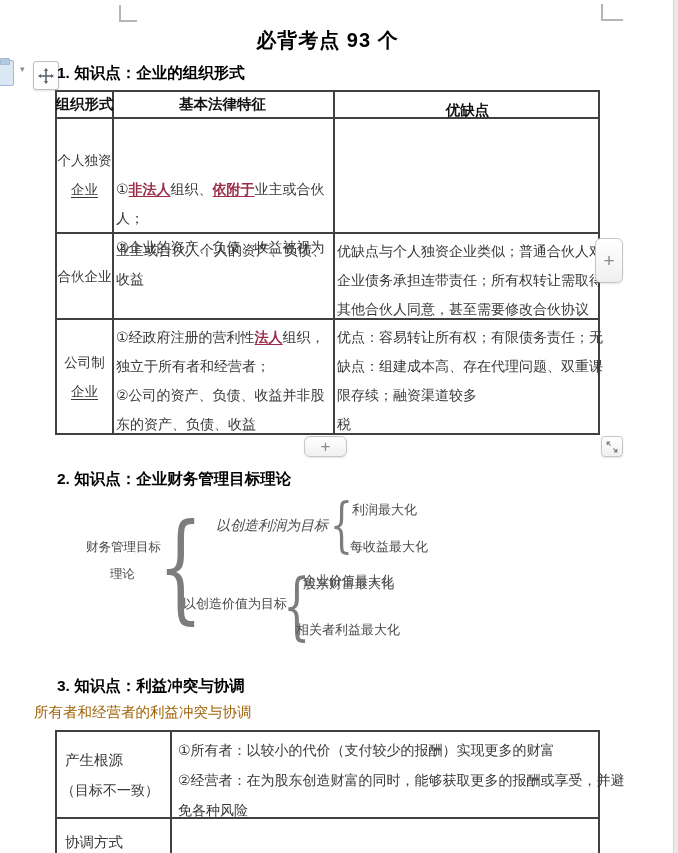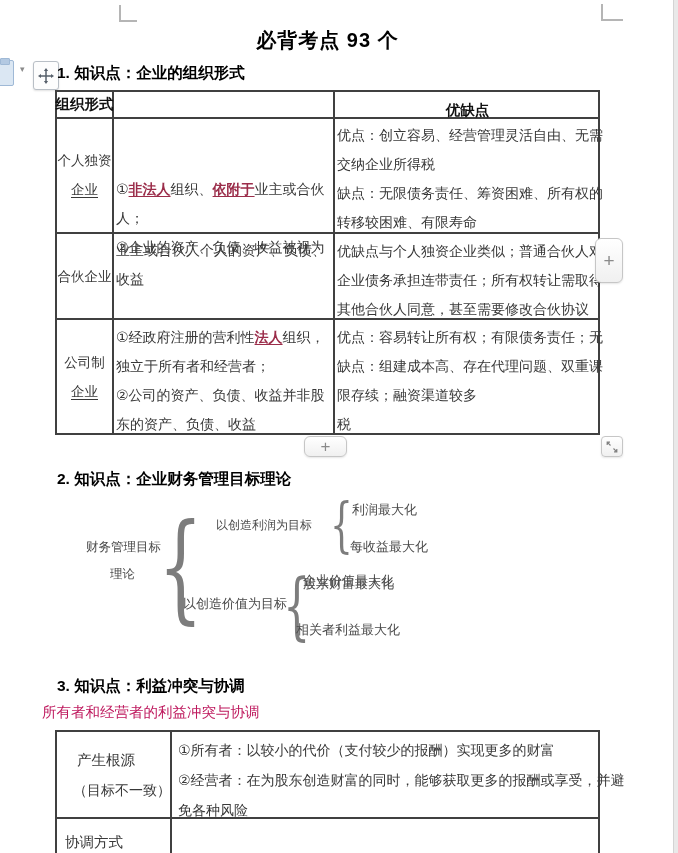--- a/index.html
+++ b/index.html
@@ -52,36 +52,31 @@
 
 <div class="abs tblbox" style="left:55px;top:90px;width:545px;height:345px;">
 
   <div class="abs bl" style="left:55px;top:0;width:2px;height:341px;"></div>
   <div class="abs bl" style="left:276px;top:0;width:2px;height:341px;"></div>
   <div class="abs bl" style="left:0;top:25px;width:541px;height:2px;"></div>
   <div class="abs bl" style="left:0;top:140px;width:541px;height:2px;"></div>
   <div class="abs bl" style="left:0;top:226px;width:541px;height:2px;"></div>
 
   <div class="abs hcell" style="left:0;top:0;width:55px;height:25px;">组织形式</div>
+  <div class="abs hcell" style="left:55px;top:0;width:221px;height:25px;">基本法律特征</div>
   <div class="abs hcell" style="left:276px;top:0;width:269px;height:37px;">优缺点</div>
 
   <div class="abs cellc" style="left:0;top:25px;width:55px;height:115px;">
     <div class="ln" style="font-size:13.5px;">个人独资</div>
     <div class="ln u" style="font-size:13.5px;">企业</div>
   </div>
   <div class="abs" style="left:59px;top:83px;">
     <div class="ln"><span>①</span><span class="red">非法人</span><span>组织、</span><span class="red">依附于</span><span>业主或合伙</span></div>
     <div class="ln">人；</div>
     <div class="ln">②企业的资产、负债、收益被视为</div>
-  </div>
-  <div class="abs" style="left:280px;top:29px;">
-    <div class="ln">优点：创立容易、经营管理灵活自由、无需</div>
-    <div class="ln">交纳企业所得税</div>
-    <div class="ln">缺点：无限债务责任、筹资困难、所有权的</div>
-    <div class="ln">转移较困难、有限寿命</div>
   </div>
 
   <div class="abs cellc" style="left:0;top:142px;width:55px;height:84px;">
     <div class="ln" style="font-size:13.5px;">合伙企业</div>
   </div>
   <div class="abs" style="left:59px;top:144px;">
     <div class="ln">业主或合伙人个人的资产、负债、</div>
     <div class="ln">收益</div>
   </div>
   <div class="abs" style="left:280px;top:145px;">
@@ -123,39 +118,39 @@
   </span>
 </div>
 
 <div class="abs hd" style="left:57px;top:469px;">2. 知识点：企业财务管理目标理论</div>
 
 <div class="abs dg" style="left:86px;top:539px;font-size:12.5px;">财务管理目标</div>
 <div class="abs dg" style="left:110px;top:566px;font-size:12.5px;">理论</div>
 
 <div class="abs brace" style="left:158px;top:508px;font-size:118px;">{</div>
 
-<div class="abs dg" style="left:216px;top:517px;font-size:12px;">以创造利润为目标</div>
+<div class="abs dg" style="left:216px;top:517px;font-size:14px;font-style:italic;">以创造利润为目标</div>
 <div class="abs brace" style="left:330px;top:494px;font-size:60px;">{</div>
 <div class="abs dg" style="left:352px;top:501px;">利润最大化</div>
 <div class="abs dg" style="left:350px;top:538px;">每收益最大化</div>
 
 <div class="abs dg" style="left:183px;top:595px;">以创造价值为目标</div>
 <div class="abs brace" style="left:283px;top:570px;font-size:72px;">{</div>
 <div class="abs dg" style="left:303px;top:575px;">股东财富最大化</div>
 <div class="abs dg" style="left:303px;top:572px;text-align:right;">企业价值最大化</div>
 <div class="abs dg" style="left:296px;top:621px;text-align:center;">相关者利益最大化</div>
 
 <div class="abs hd" style="left:57px;top:676px;">3. 知识点：利益冲突与协调</div>
-<div class="abs" style="left:42px;top:703px;font-size:14.5px;color:#be185d;white-space:nowrap;">所有者和经营者的利益冲突与协调</div>
+<div class="abs" style="left:34px;top:703px;font-size:14.5px;color:#a16207;white-space:nowrap;">所有者和经营者的利益冲突与协调</div>
 
 <div class="abs tblbox" style="left:55px;top:730px;width:545px;height:150px;">
   <div class="abs bl" style="left:113px;top:0;width:2px;height:146px;"></div>
   <div class="abs bl" style="left:0;top:85px;width:541px;height:2px;"></div>
 
-  <div class="abs cellc" style="left:0;top:0;width:113px;height:85px;align-items:flex-start;padding-left:20px;box-sizing:border-box;">
+  <div class="abs cellc" style="left:0;top:0;width:113px;height:85px;align-items:flex-start;padding-left:8px;box-sizing:border-box;">
     <div class="ln2" style="font-size:14.5px;">产生根源</div>
     <div class="ln2" style="margin-left:-4px;">（目标不一致）</div>
   </div>
   <div class="abs" style="left:121px;top:3px;">
     <div class="ln2">①所有者：以较小的代价（支付较少的报酬）实现更多的财富</div>
     <div class="ln2">②经营者：在为股东创造财富的同时，能够获取更多的报酬或享受，并避</div>
     <div class="ln2">免各种风险</div>
   </div>
 
   <div class="abs ln2" style="left:8px;top:95px;font-size:14.5px;">协调方式</div>

